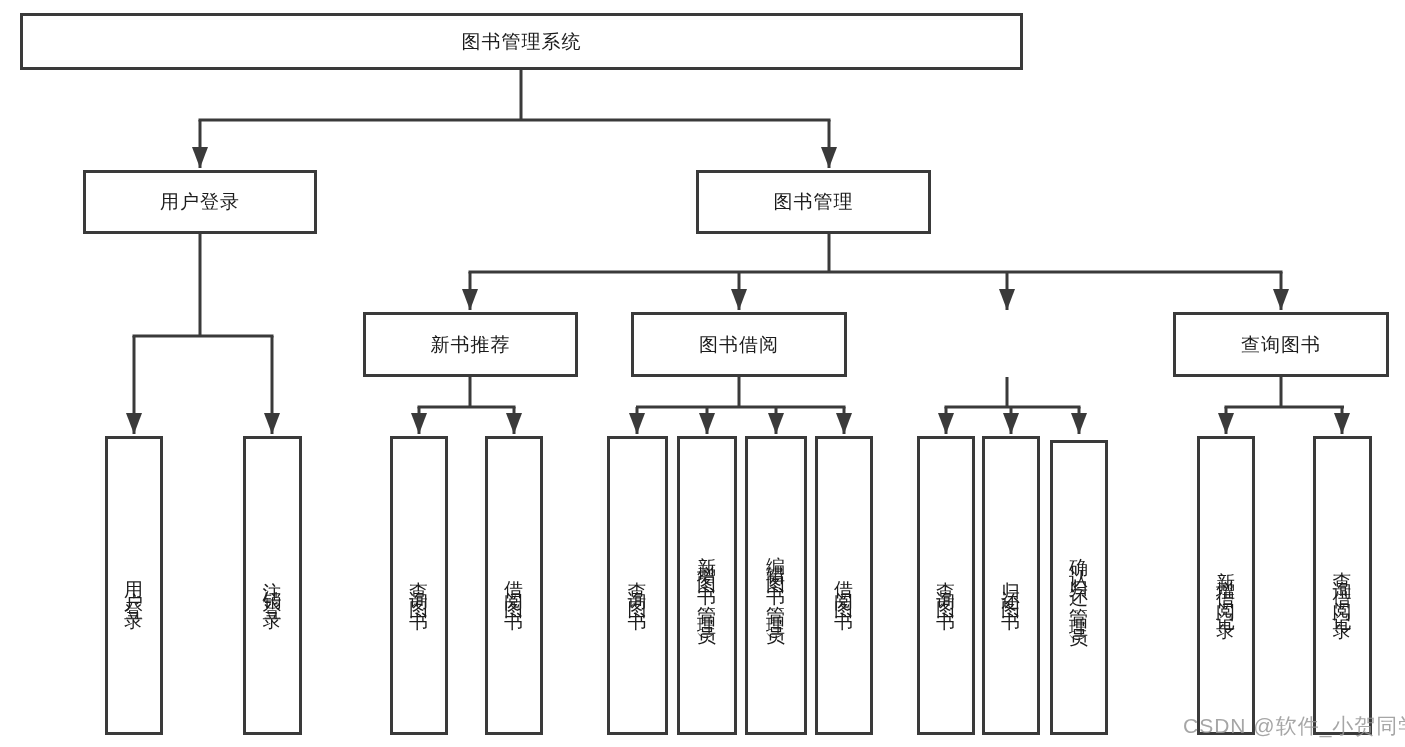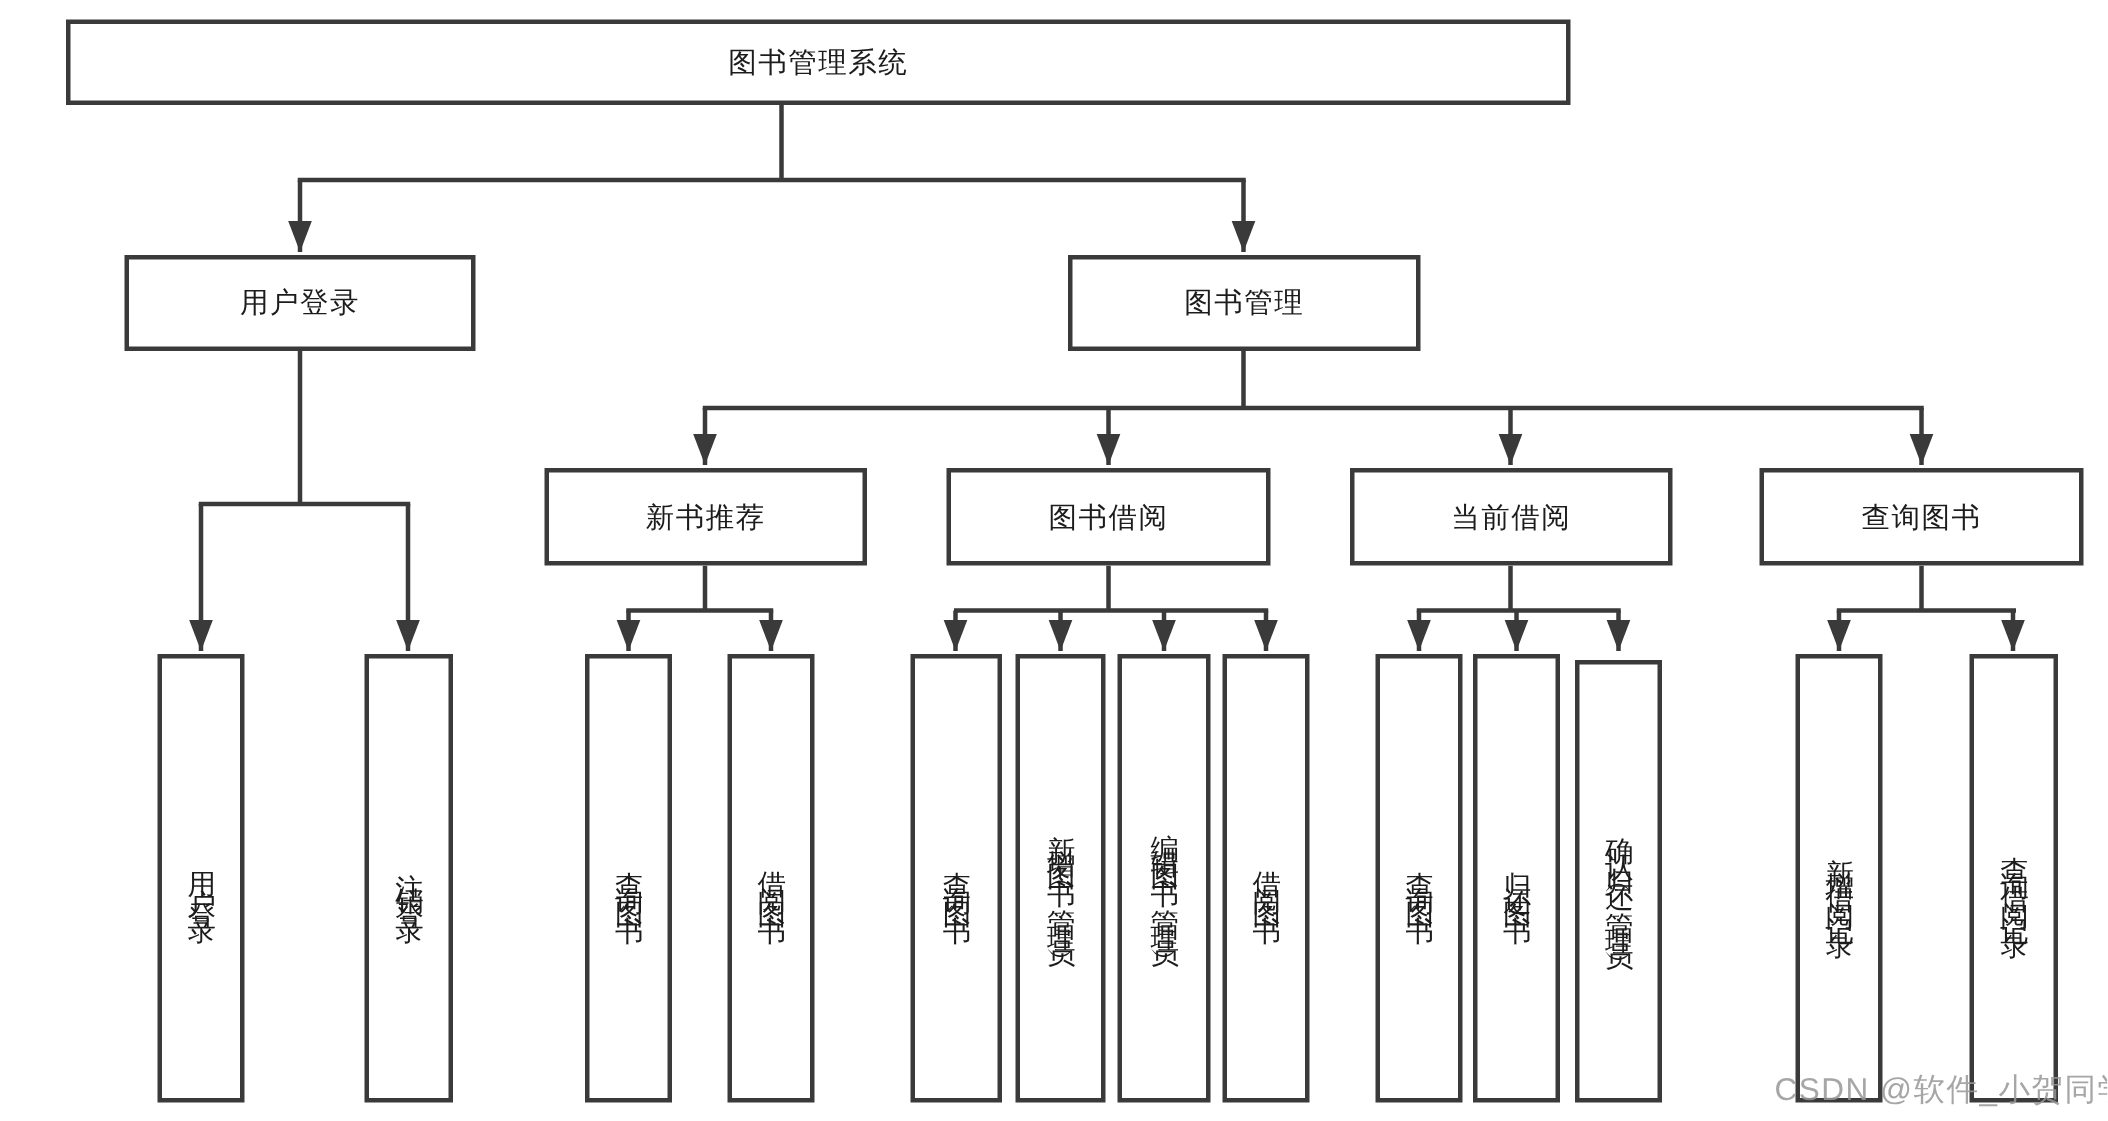--- a/index.html
+++ b/index.html
@@ -92,28 +92,27 @@
     <path d="M1007 377 V407 M944.5 407 H1080.5" stroke="#3a3a3a" stroke-width="3" fill="none"></path>
     <line x1="946" y1="407" x2="946" y2="434" stroke="#3a3a3a" stroke-width="3" marker-end="url(#arrow)"></line>
     <line x1="1011" y1="407" x2="1011" y2="434" stroke="#3a3a3a" stroke-width="3" marker-end="url(#arrow)"></line>
     <line x1="1079" y1="407" x2="1079" y2="434" stroke="#3a3a3a" stroke-width="3" marker-end="url(#arrow)"></line>
 
     <path d="M1281 377 V407 M1224.5 407 H1344" stroke="#3a3a3a" stroke-width="3" fill="none"></path>
     <line x1="1226" y1="407" x2="1226" y2="434" stroke="#3a3a3a" stroke-width="3" marker-end="url(#arrow)"></line>
     <line x1="1342" y1="407" x2="1342" y2="434" stroke="#3a3a3a" stroke-width="3" marker-end="url(#arrow)"></line>
   </svg>
 
-  <div class="node" style="left:20px; top:13px; width:1003px; height:57px;margin-left:24px;">图书管理系统</div>
+  <div class="node" style="left:20px; top:13px; width:1003px; height:57px;">图书管理系统</div>
 
   <div class="node" style="left:83px; top:170px; width:234px; height:64px;">用户登录</div>
-  <div class="node" style="left:712px; top:170px; width:235px; height:64px;">图书管理</div>
+  <div class="node" style="left:696px; top:170px; width:235px; height:64px;">图书管理</div>
 
   <div class="node" style="left:631px; top:312px; width:216px; height:65px;">图书借阅</div>
   <div class="node" style="left:363px; top:312px; width:215px; height:65px;">新书推荐</div>
-  <div class="node" style="left:900px; top:312px; width:215px; height:65px;">当前借阅</div>
   <div class="node" style="left:1173px; top:312px; width:216px; height:65px;">查询图书</div>
 
   <div class="node leaf" style="left:105px; top:436px; width:58px; height:299px;">用户登录</div>
   <div class="node leaf" style="left:243px; top:436px; width:59px; height:299px;">注销登录</div>
 
   <div class="node leaf" style="left:390px; top:436px; width:58px; height:299px;">查询图书</div>
   <div class="node leaf" style="left:485px; top:436px; width:58px; height:299px;">借阅图书</div>
 
   <div class="node leaf" style="left:607px; top:436px; width:61px; height:299px;">查询图书</div>
   <div class="node leaf" style="left:677px; top:436px; width:60px; height:299px;">新增图书（管理员）</div>

